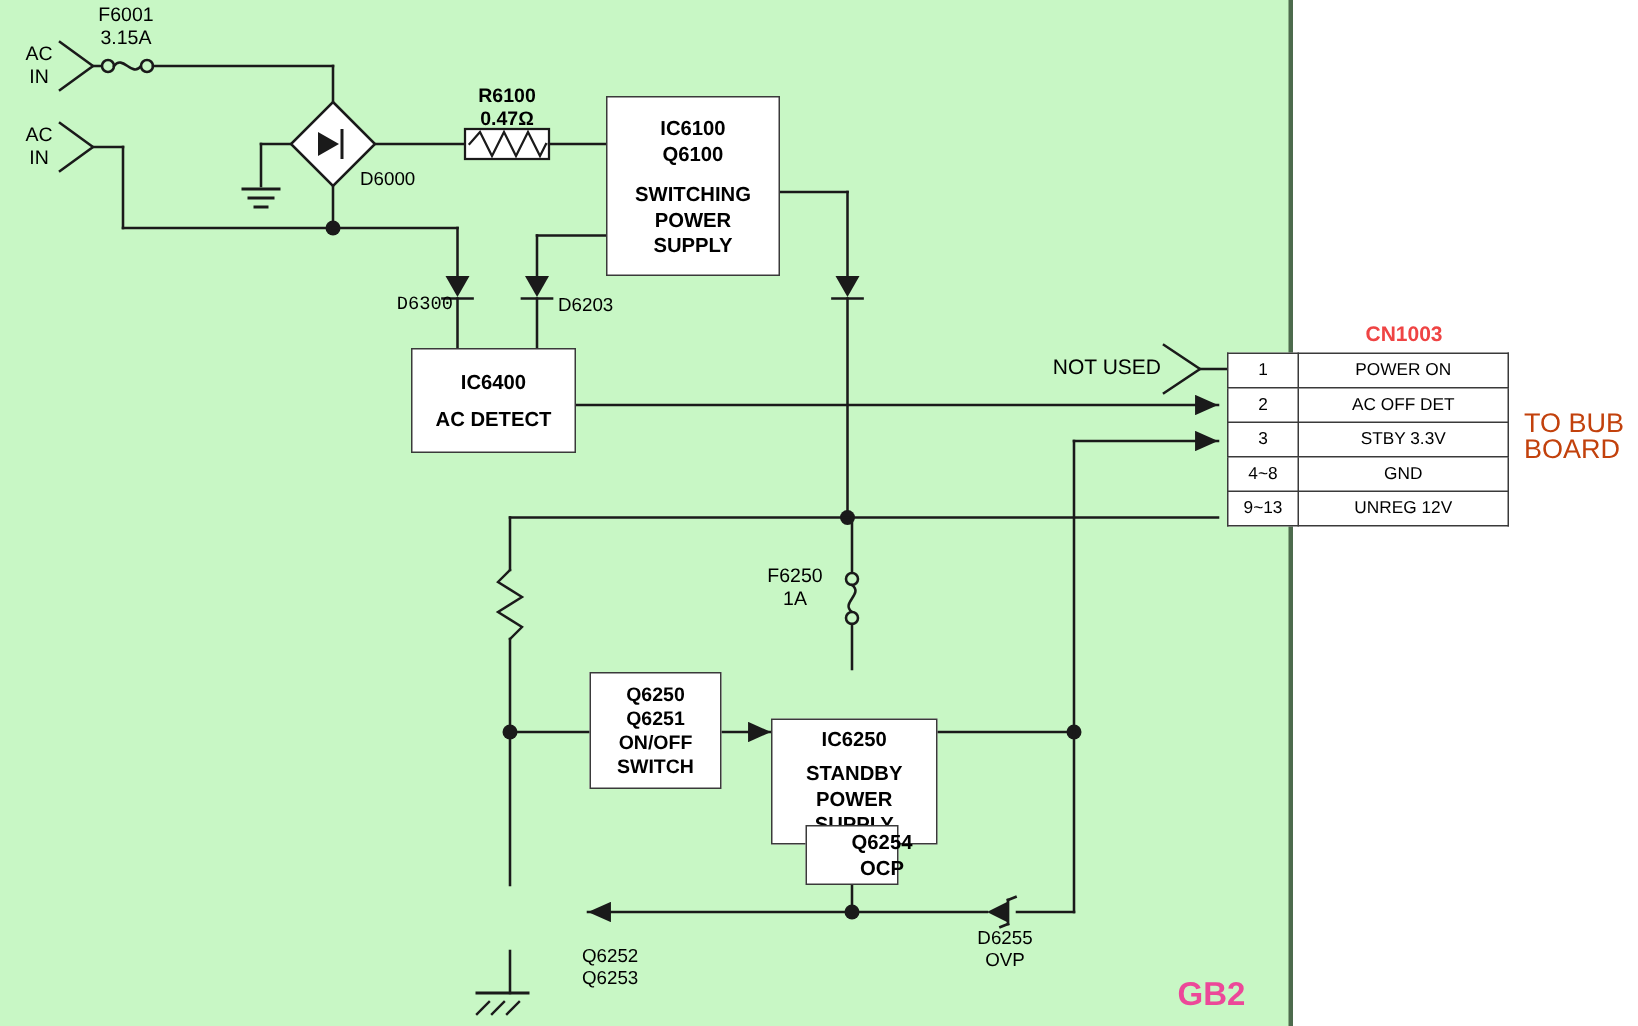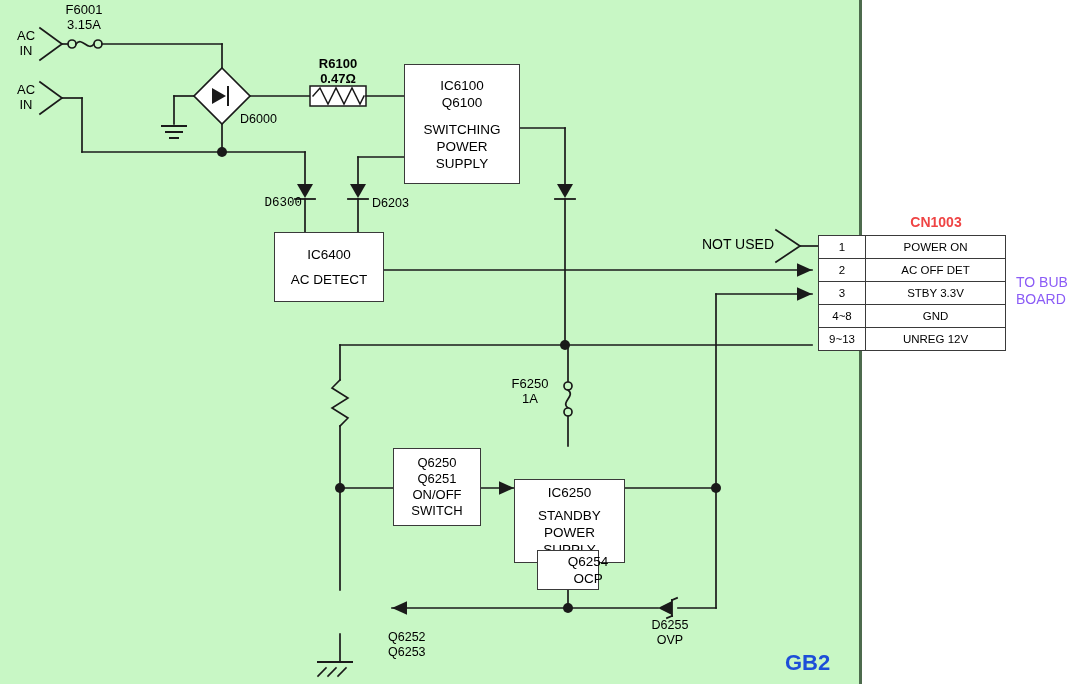--- a/index.html
+++ b/index.html
@@ -46,20 +46,21 @@
     box-sizing: border-box;
     display: flex;
     flex-direction: column;
     align-items: center;
     justify-content: center;
     color: #000;
     font-size: 13.5px;
     line-height: 17px;
     text-align: center;
     white-space: pre;
+    font-weight: bold;
   }
   .partlbl { font-size: 12.5px; line-height: 14.5px; }
   .cn-title {
     position: absolute;
     font-weight: bold;
     font-size: 14px;
     color: #ef4444;
     text-align: center;
     white-space: pre;
   }
@@ -80,28 +81,28 @@
     text-align: center;
     height: 22px;
     padding: 0;
     white-space: pre;
   }
   #cn-table td.pin { width: 46px; }
   .gb2 {
     position: absolute;
     font-weight: bold;
     font-size: 22px;
-    color: #1d4ed8;
+    color: #ec4899;
     white-space: pre;
   }
   .side-note {
     position: absolute;
-    font-size: 14px;
+    font-size: 18px;
     line-height: 17px;
-    color: #8b5cf6;
+    color: #c2410c;
     white-space: pre;
     text-align: left;
   }
 </style>
 </head>
 <body>
 
 <div id="root">
 
   <div id="panel"></div>

